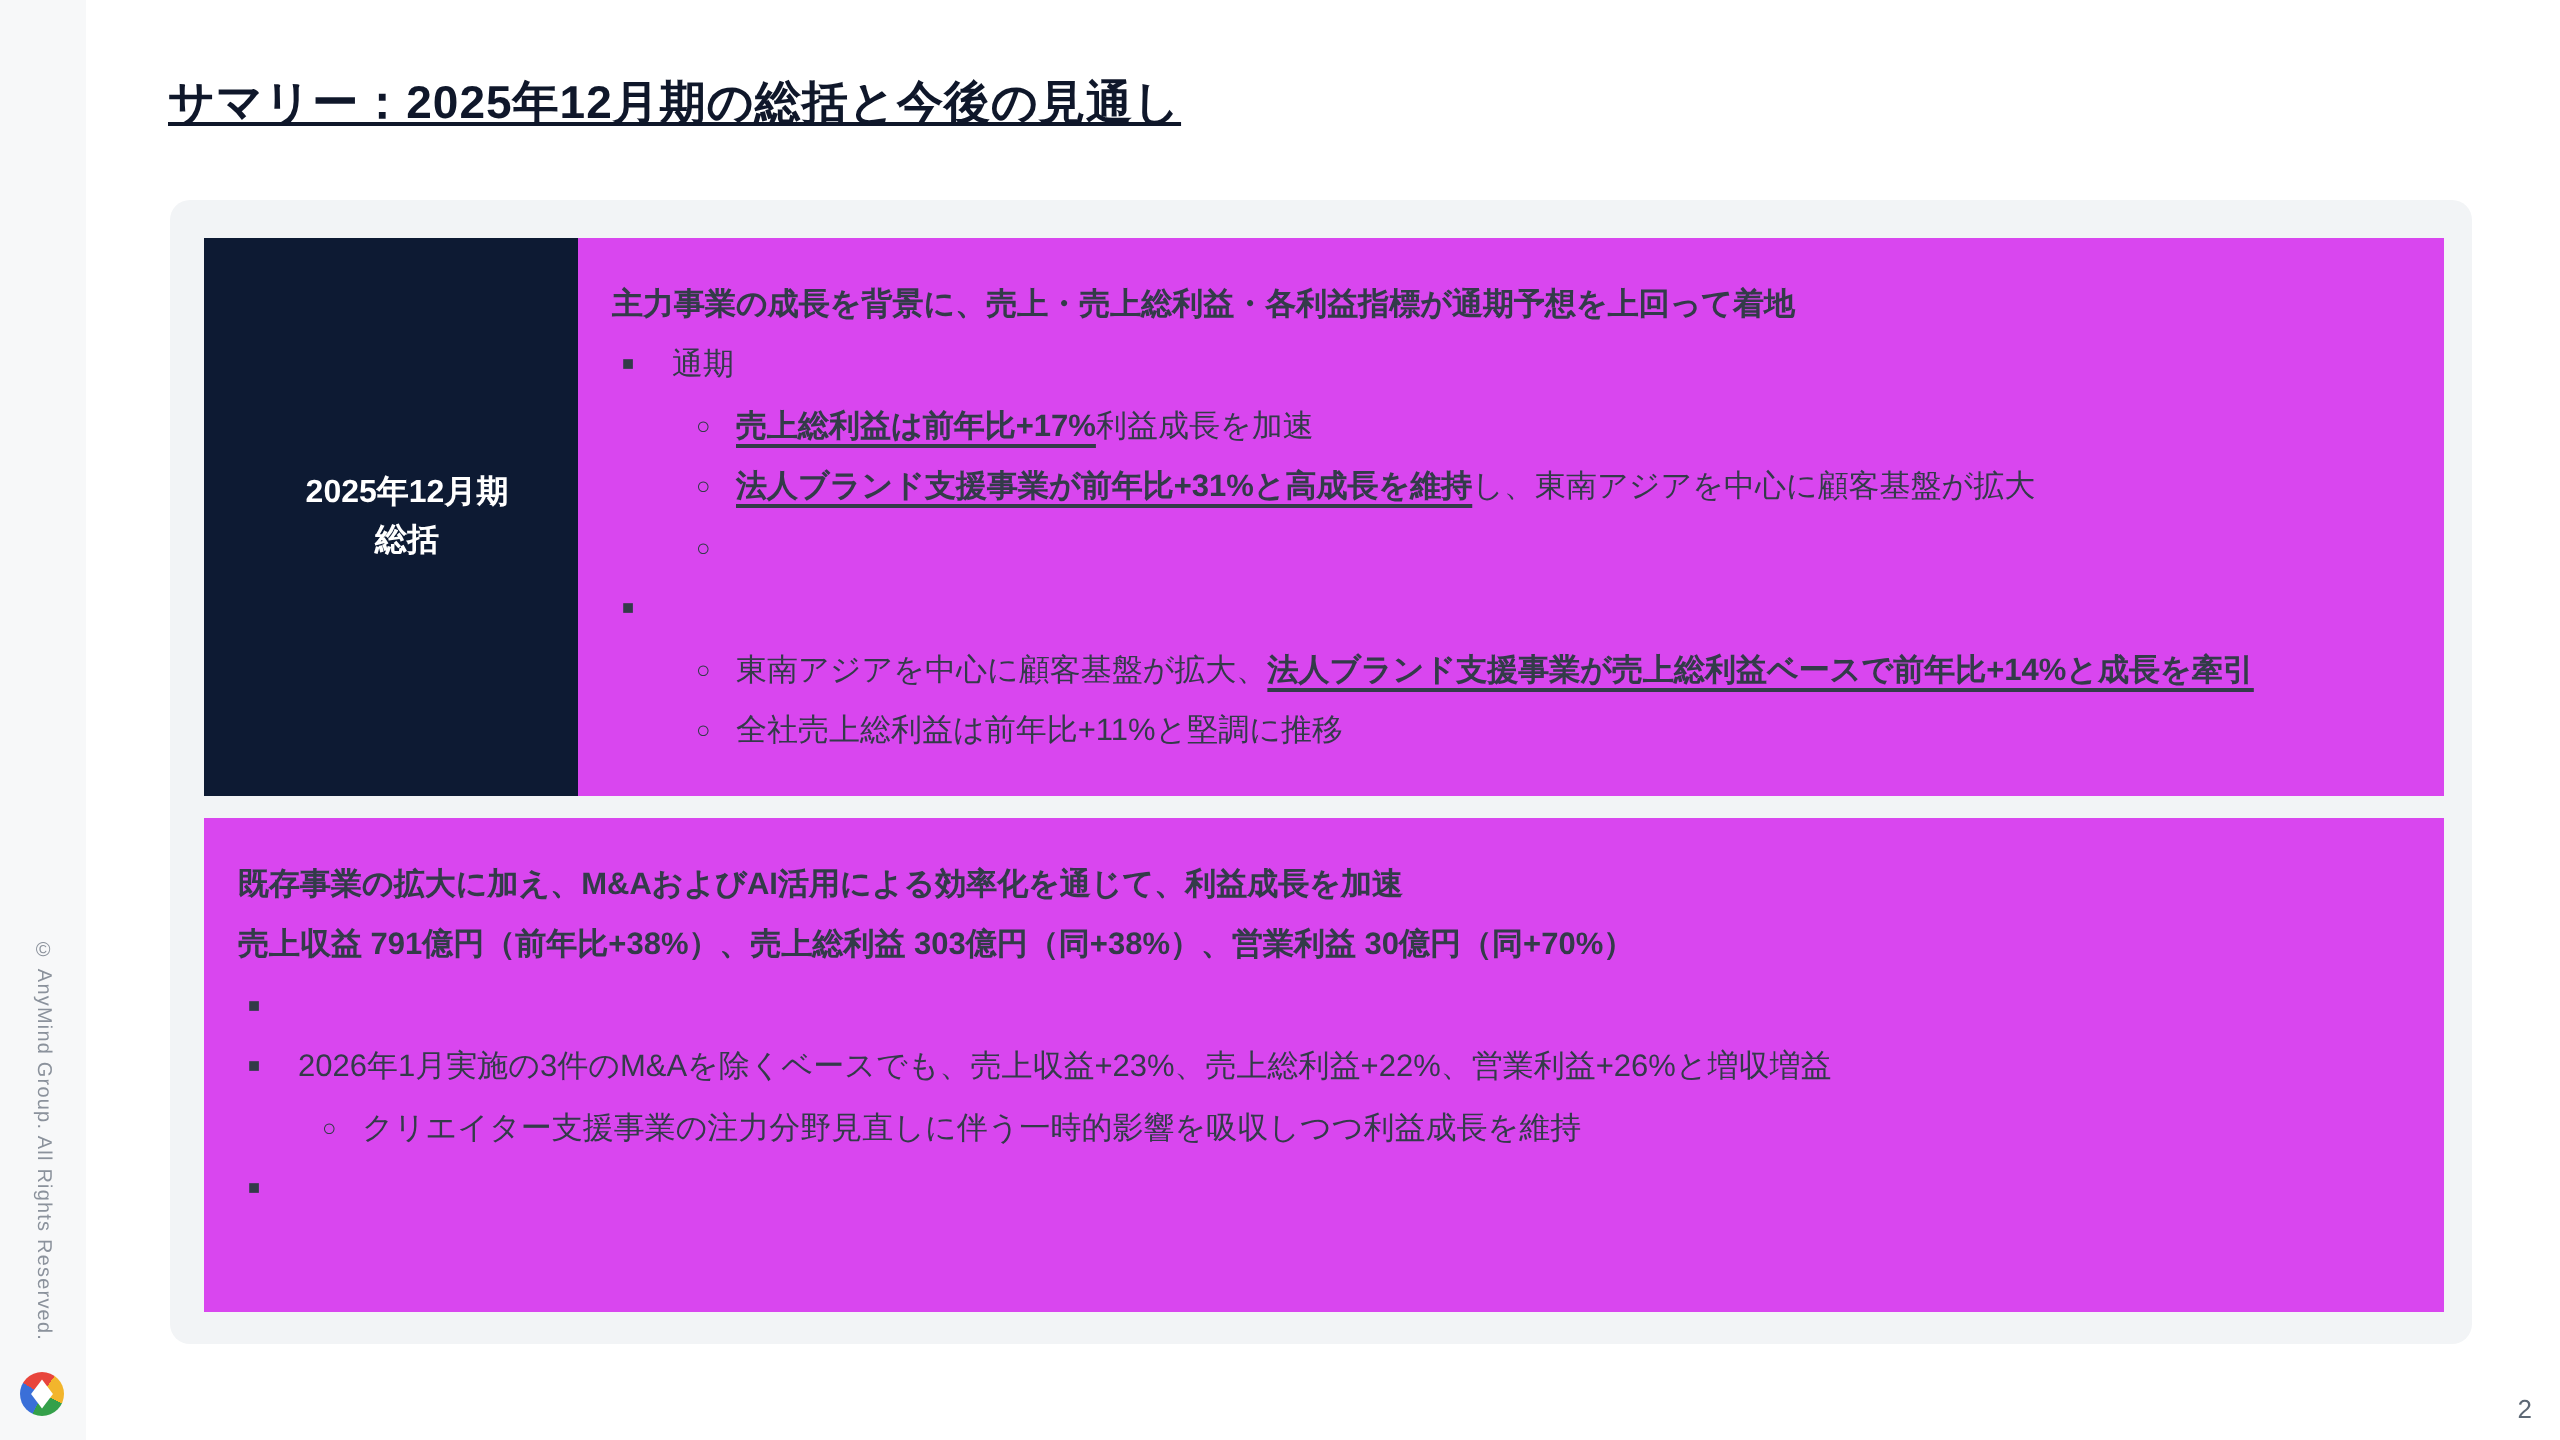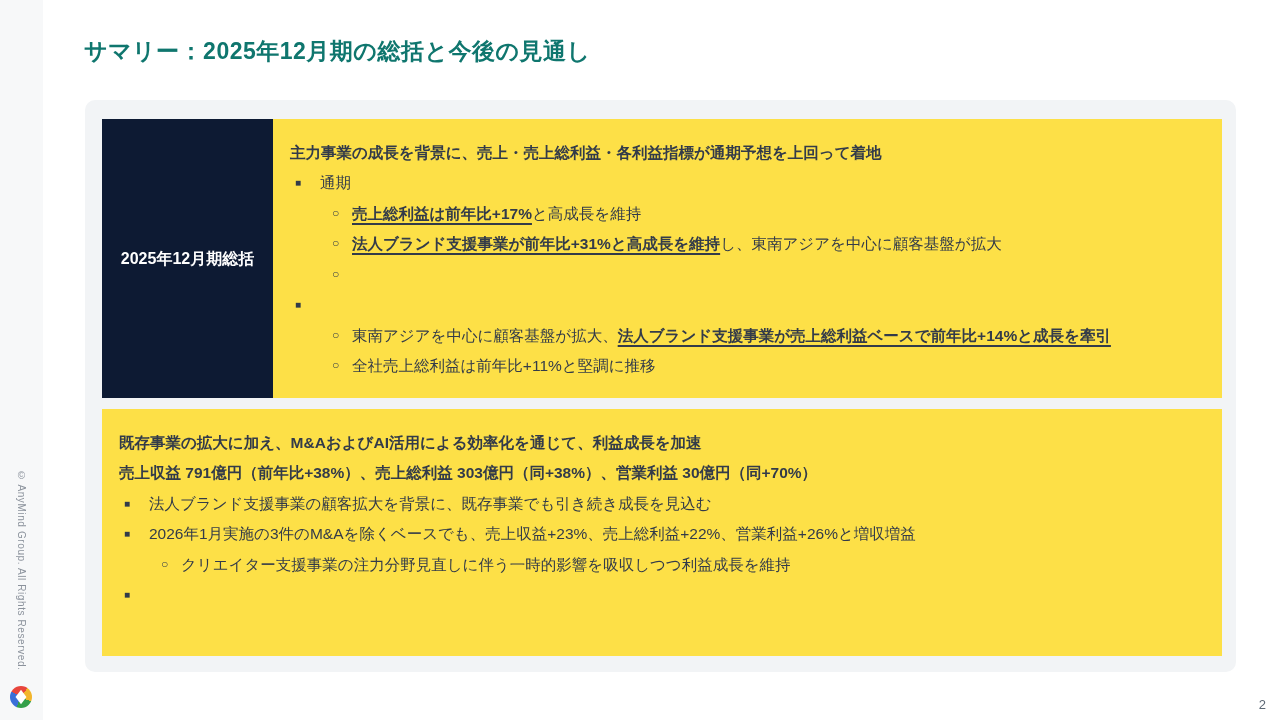--- a/index.html
+++ b/index.html
@@ -27,38 +27,38 @@
       #34a04a 175deg 265deg,
       #3a6fd8 265deg 360deg);
   }
   .logo .diamond{
     position:absolute;left:50%;top:50%;
     width:9px;height:9px;background:#ffffff;
     transform:translate(-50%,-50%) rotate(45deg) skew(8deg,8deg);
   }
   .title{
     position:absolute;left:84px;top:36px;margin:0;
-    font-size:23px;font-weight:700;color:#0f766e;letter-spacing:0.5px;
+    font-size:23px;font-weight:700;color:#0f172a;letter-spacing:0.5px;text-decoration:underline;
   }
   .table-wrap{
     position:absolute;left:85px;top:100px;width:1151px;height:572px;
     background:#f2f4f6;border-radius:10px;box-sizing:border-box;
     padding:19px 14px 15px 17px;
     display:flex;flex-direction:column;gap:11px;
   }
   .row{display:flex;flex:none;}
   .row.r0{height:279px;}
   .row.r1{height:247px;}
   .label-cell{
     flex:none;width:171px;background:#0d1a33;color:#ffffff;
-    display:flex;flex-direction:row;justify-content:center;align-items:center;
-    font-weight:700;font-size:16px;line-height:24px;text-align:left;
+    display:flex;flex-direction:column;justify-content:center;align-items:center;
+    font-weight:700;font-size:16px;line-height:24px;text-align:left;padding-left:16px;
   }
   .content-cell{
-    flex:1;background:#fde047;box-sizing:border-box;
+    flex:1;background:#d946ef;box-sizing:border-box;
     padding:18px 20px 0 17px;
   }
   .line{
     display:flex;align-items:flex-start;
     font-size:15.5px;color:#333b49;line-height:25px;
     padding-top:2.75px;padding-bottom:2.75px;
   }
   .line .bullet{flex:none;color:#333b49;}
   .line .txt{flex:1;}
   .line.header{font-weight:700;}
@@ -94,21 +94,21 @@
       <div class="content-cell">
         <div class="line header">
           <span class="txt"><span class="b">主力事業の成長を背景に、売上・売上総利益・各利益指標が通期予想を上回って着地</span></span>
         </div>
         <div class="line l1">
           <span class="bullet">■</span>
           <span class="txt"><span>通期</span></span>
         </div>
         <div class="line l2">
           <span class="bullet">○</span>
-          <span class="txt"><span class="b u">売上総利益は前年比+17%</span><span>と高成長を維持</span></span>
+          <span class="txt"><span class="b u">売上総利益は前年比+17%</span><span>利益成長を加速</span></span>
         </div>
         <div class="line l2">
           <span class="bullet">○</span>
           <span class="txt"><span class="b u">法人ブランド支援事業が前年比+31%と高成長を維持</span><span>し、東南アジアを中心に顧客基盤が拡大</span></span>
         </div>
         <div class="line l2">
           <span class="bullet">○</span>
         </div>
         <div class="line l1">
           <span class="bullet">■</span>
@@ -126,21 +126,20 @@
     <div class="row r1">
       <div class="content-cell">
         <div class="line header">
           <span class="txt"><span class="b">既存事業の拡大に加え、M&amp;AおよびAI活用による効率化を通じて、利益成長を加速</span></span>
         </div>
         <div class="line header">
           <span class="txt"><span class="b">売上収益 791億円（前年比+38%）、売上総利益 303億円（同+38%）、営業利益 30億円（同+70%）</span></span>
         </div>
         <div class="line l1">
           <span class="bullet">■</span>
-          <span class="txt"><span>法人ブランド支援事業の顧客拡大を背景に、既存事業でも引き続き成長を見込む</span></span>
         </div>
         <div class="line l1">
           <span class="bullet">■</span>
           <span class="txt"><span>2026年1月実施の3件のM&amp;Aを除くベースでも、売上収益+23%、売上総利益+22%、営業利益+26%と増収増益</span></span>
         </div>
         <div class="line l2">
           <span class="bullet">○</span>
           <span class="txt"><span>クリエイター支援事業の注力分野見直しに伴う一時的影響を吸収しつつ利益成長を維持</span></span>
         </div>
         <div class="line l1">

